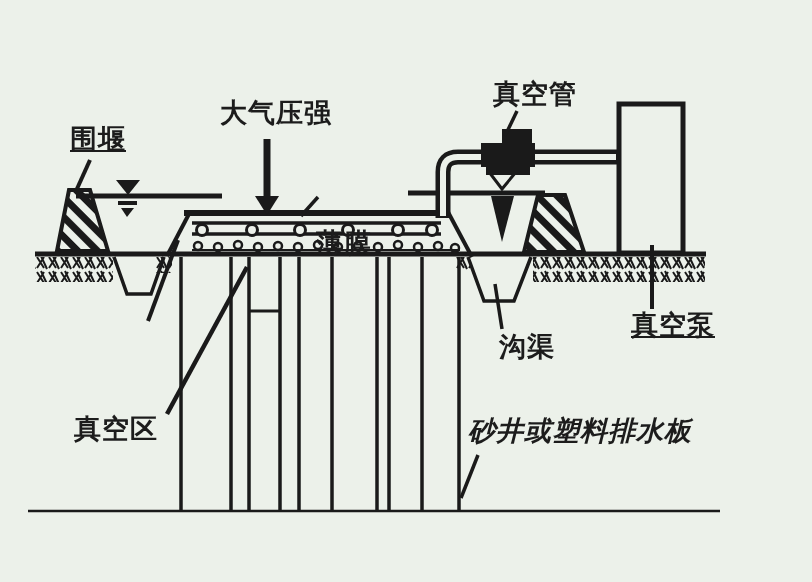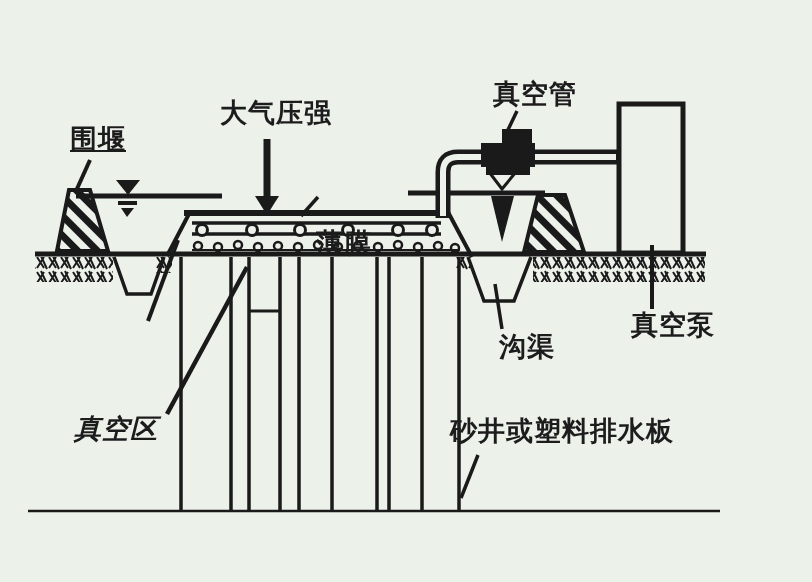--- a/index.html
+++ b/index.html
@@ -140,18 +140,18 @@
       <line x1="502" y1="329" x2="495" y2="284" stroke-width="3.5"></line>
       <line x1="652" y1="309" x2="652" y2="245" stroke-width="4"></line>
       <line x1="478" y1="455" x2="461" y2="498" stroke-width="3.5"></line>
     </g>
   </svg>
 
   <div class="lbl" style="left:70px;  top:124px;text-decoration:underline;">围堰</div>
   <div class="lbl" style="left:220px; top:98px;">大气压强</div>
   <div class="lbl" style="left:316px; top:188px;margin-top:40px;">薄膜</div>
   <div class="lbl" style="left:493px; top:79px;">真空管</div>
-  <div class="lbl" style="left:74px;  top:414px;font-style:italic;">真空区</div>
+  <div class="lbl" style="left:74px;  top:414px;">真空区</div>
   <div class="lbl" style="left:476px; top:332px;margin-left:23px;">沟渠</div>
-  <div class="lbl" style="left:631px; top:310px;">真空泵</div>
-  <div class="lbl" style="left:450px; top:416px;">砂井或塑料排水板</div>
+  <div class="lbl" style="left:631px; top:310px;text-decoration:underline;">真空泵</div>
+  <div class="lbl" style="left:468px; top:416px;font-style:italic;">砂井或塑料排水板</div>
 
 </div>
 
 </body></html>

